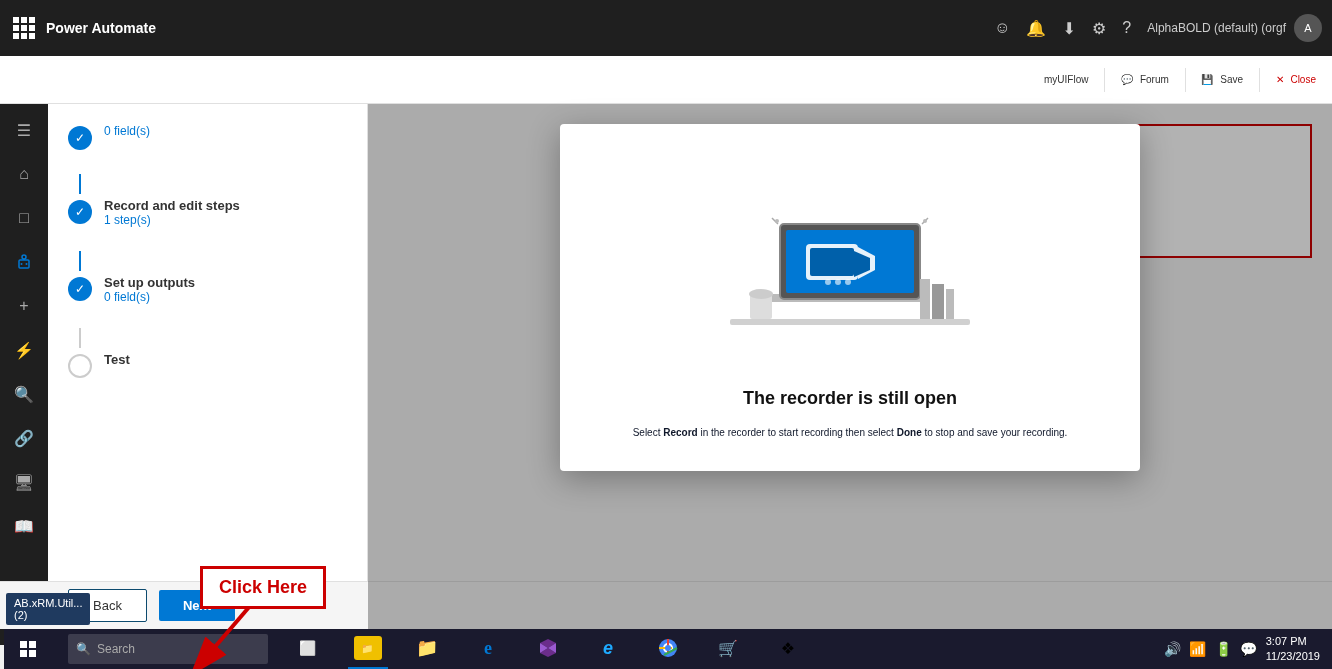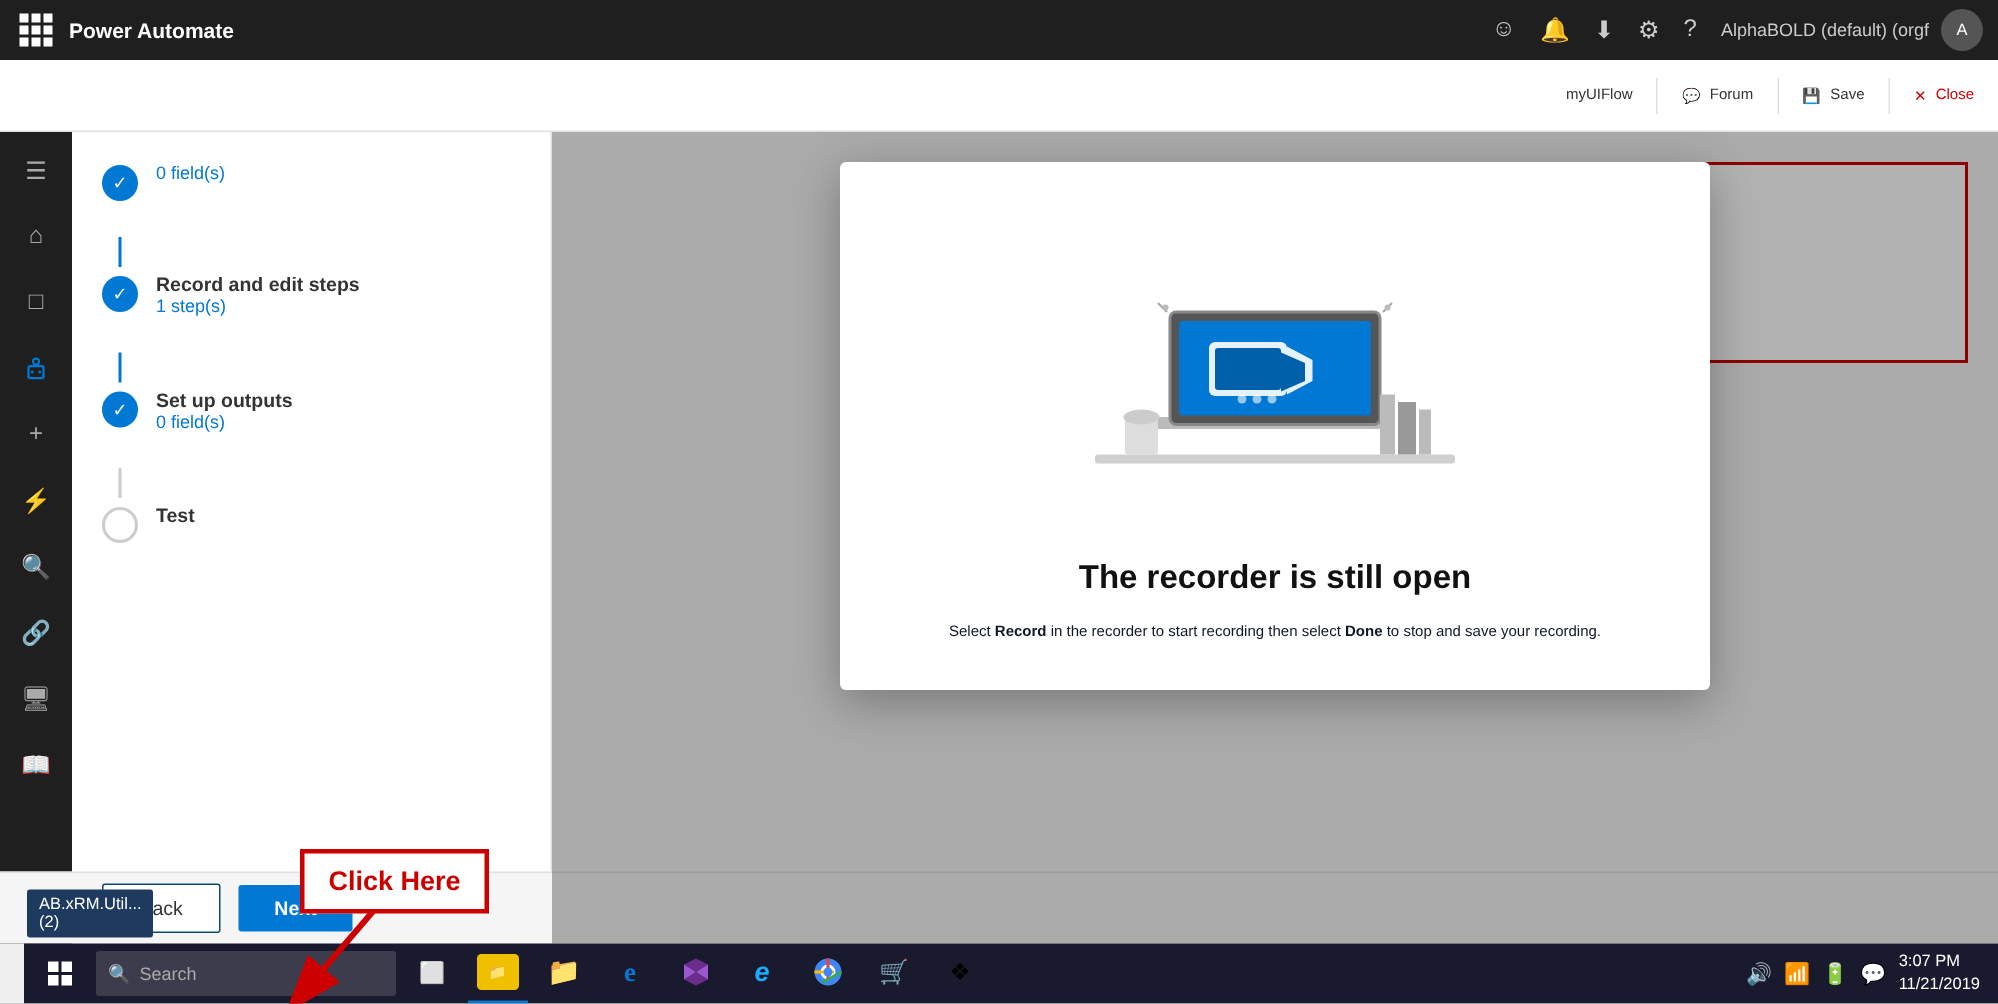--- a/index.html
+++ b/index.html
@@ -1,20 +1,20 @@
 <!DOCTYPE html>
 <html><head>
   <meta charset="utf-8">
   <style>
     * { box-sizing: border-box; margin: 0; padding: 0; }
     body { width: 1332px; height: 669px; overflow: hidden; font-family: 'Segoe UI', sans-serif; background: #f0f0f0; position: relative; }
 
     
     .top-bar {
-      height: 40px;
+      height: 56px;
       background: #1f1f1f;
       display: flex;
       align-items: center;
       padding: 0 10px;
       color: white;
       position: relative;
       z-index: 10;
     }
     .waffle-icon {
       width: 28px; height: 28px;
@@ -125,44 +125,44 @@
       padding: 40px 40px 30px;
       text-align: center;
     }
     .modal-illustration {
       width: 300px;
       height: 200px;
       margin: 0 auto 24px;
       position: relative;
     }
     .modal-title {
-      font-size: 22px;
+      font-size: 18px;
       font-weight: 700;
       color: #111;
       margin-bottom: 16px;
     }
     .modal-desc {
       font-size: 10px;
       color: #0f172a;
       line-height: 1.6;
     }
     .modal-desc strong { font-weight: 700; }
 
     
     .illustration-svg { width: 100%; height: 100%; }
 
     
     .taskbar {
       height: 40px;
       background: #1a1a2e;
       position: absolute;
-      bottom: 0; left: 16px; right: 0;
+      bottom: 0; left: 4px; right: 0;
       display: flex;
       align-items: center;
-      gap: 4px;
+      gap: 20px;
       padding: 0 4px;
       z-index: 200;
     }
     .taskbar-start {
       width: 40px; height: 40px;
       display: flex; align-items: center; justify-content: center;
       color: white;
       cursor: pointer;
     }
     .taskbar-search {
@@ -505,16 +505,16 @@
 
   <div class="taskbar-spacer"></div>
 
   <div class="taskbar-right">
     <span style="font-size:14px;">🔊</span>
     <span style="font-size:14px;">📶</span>
     <span style="font-size:14px;">🔋</span>
     <span style="font-size:14px;">💬</span>
     <div class="taskbar-time">
       <div>3:07 PM</div>
-      <div>11/21/2019</div>
+      <div>11/23/2019</div>
     </div>
   </div>
 </div>
 
 </body></html>

